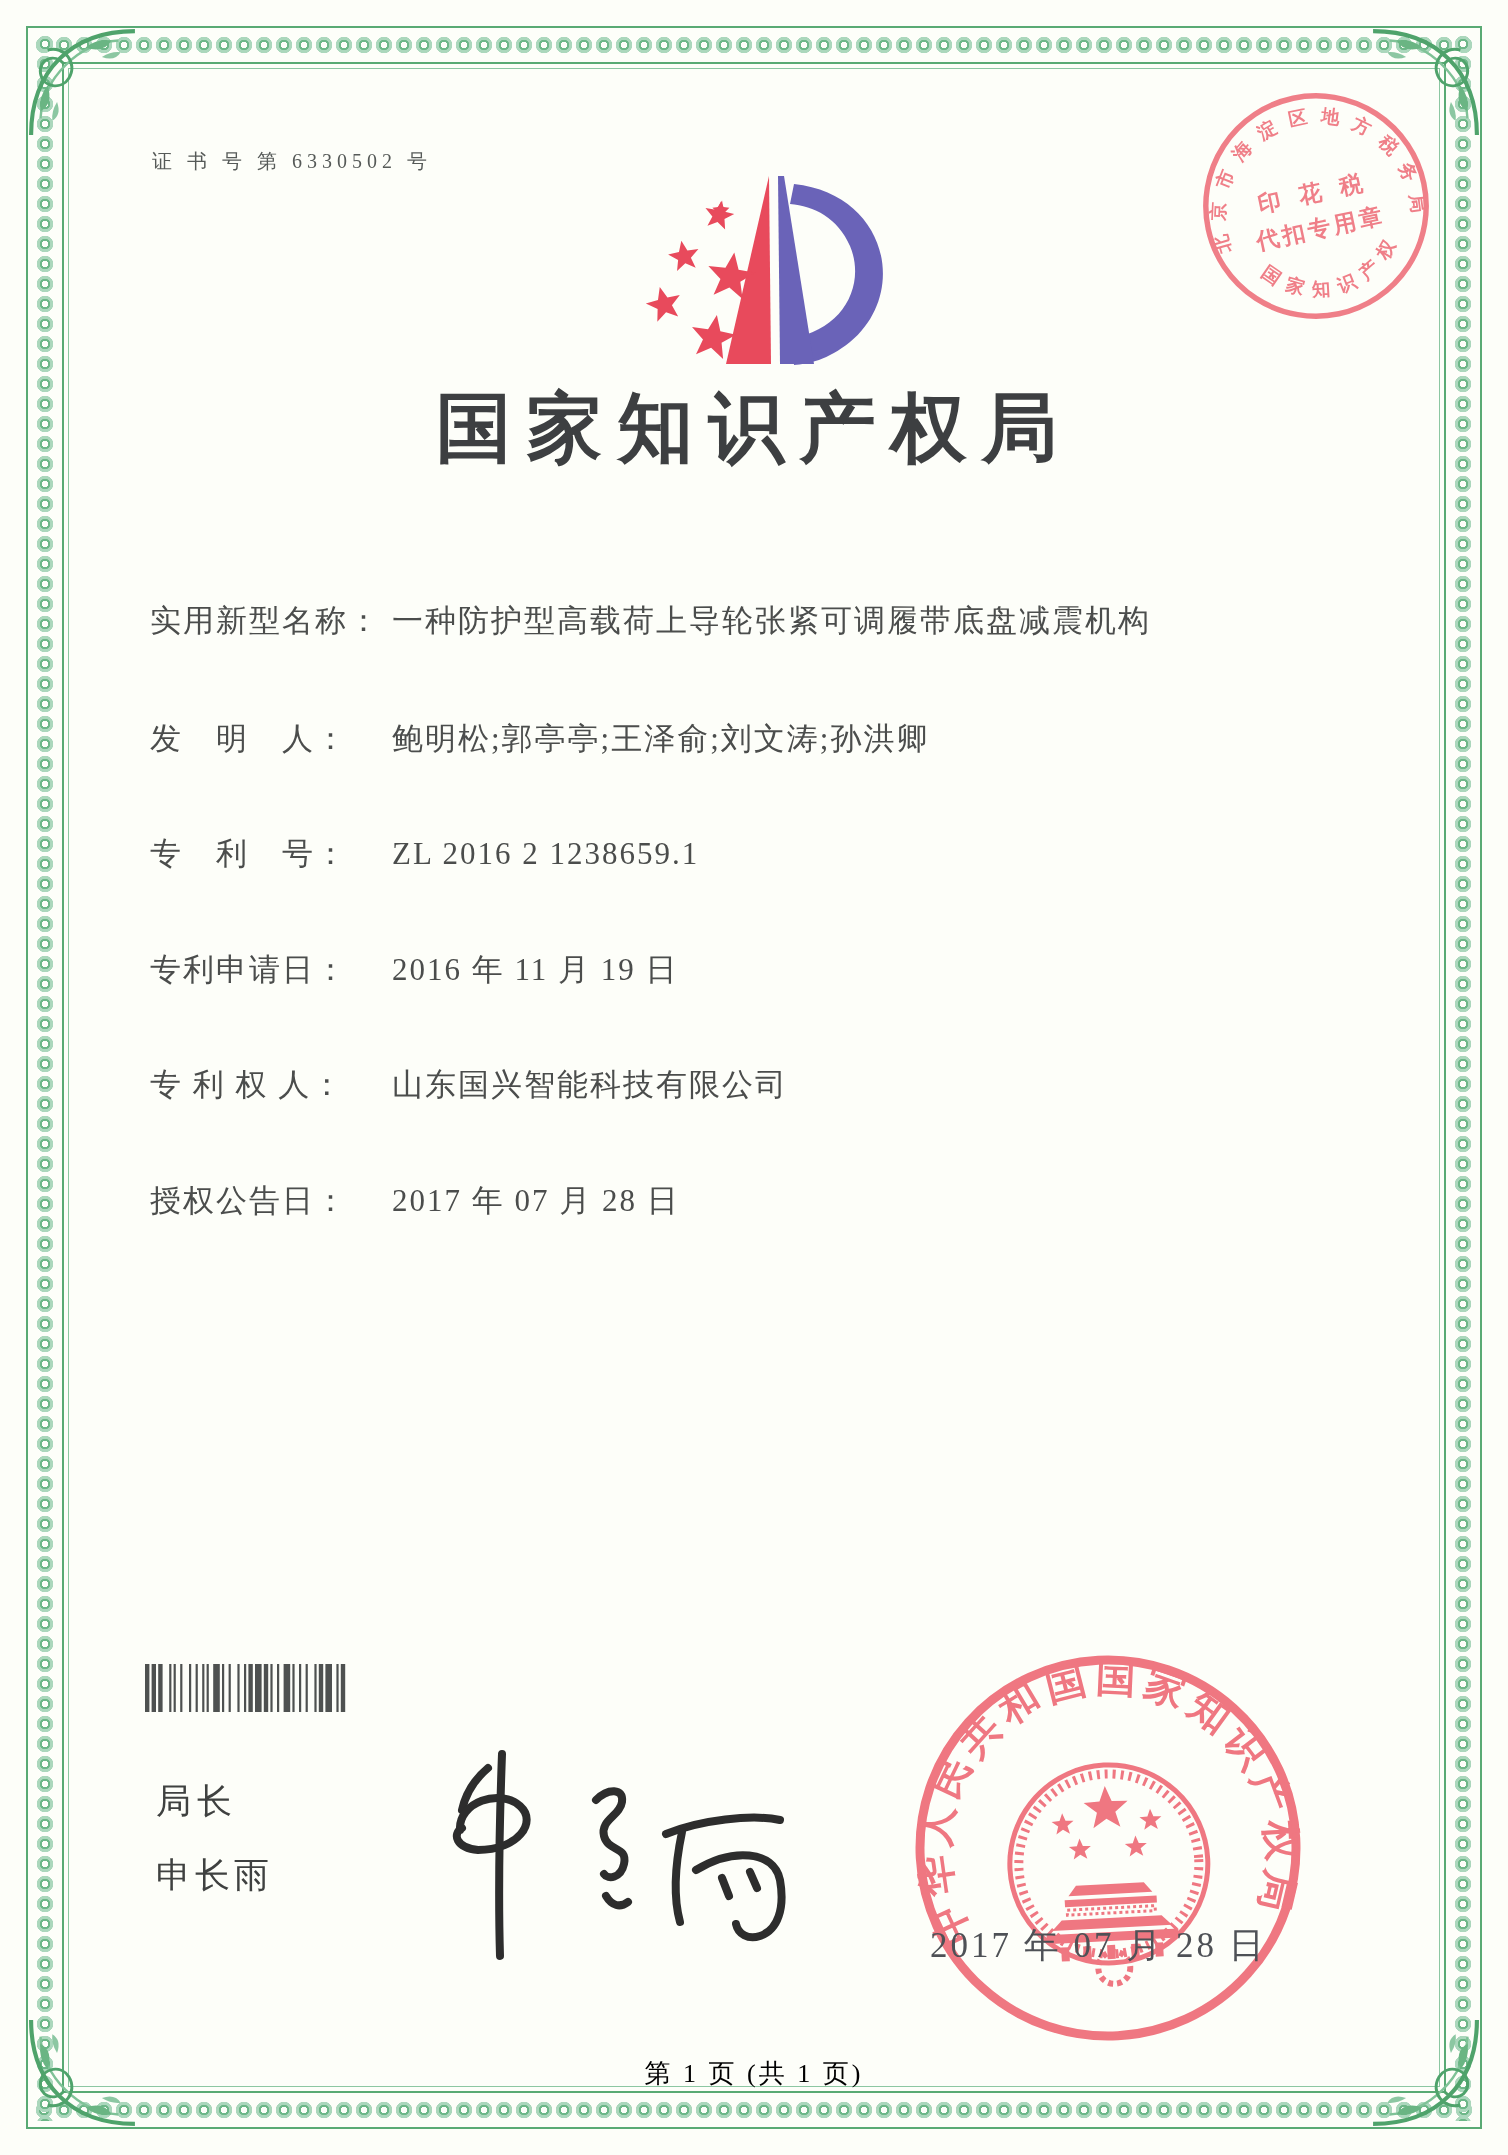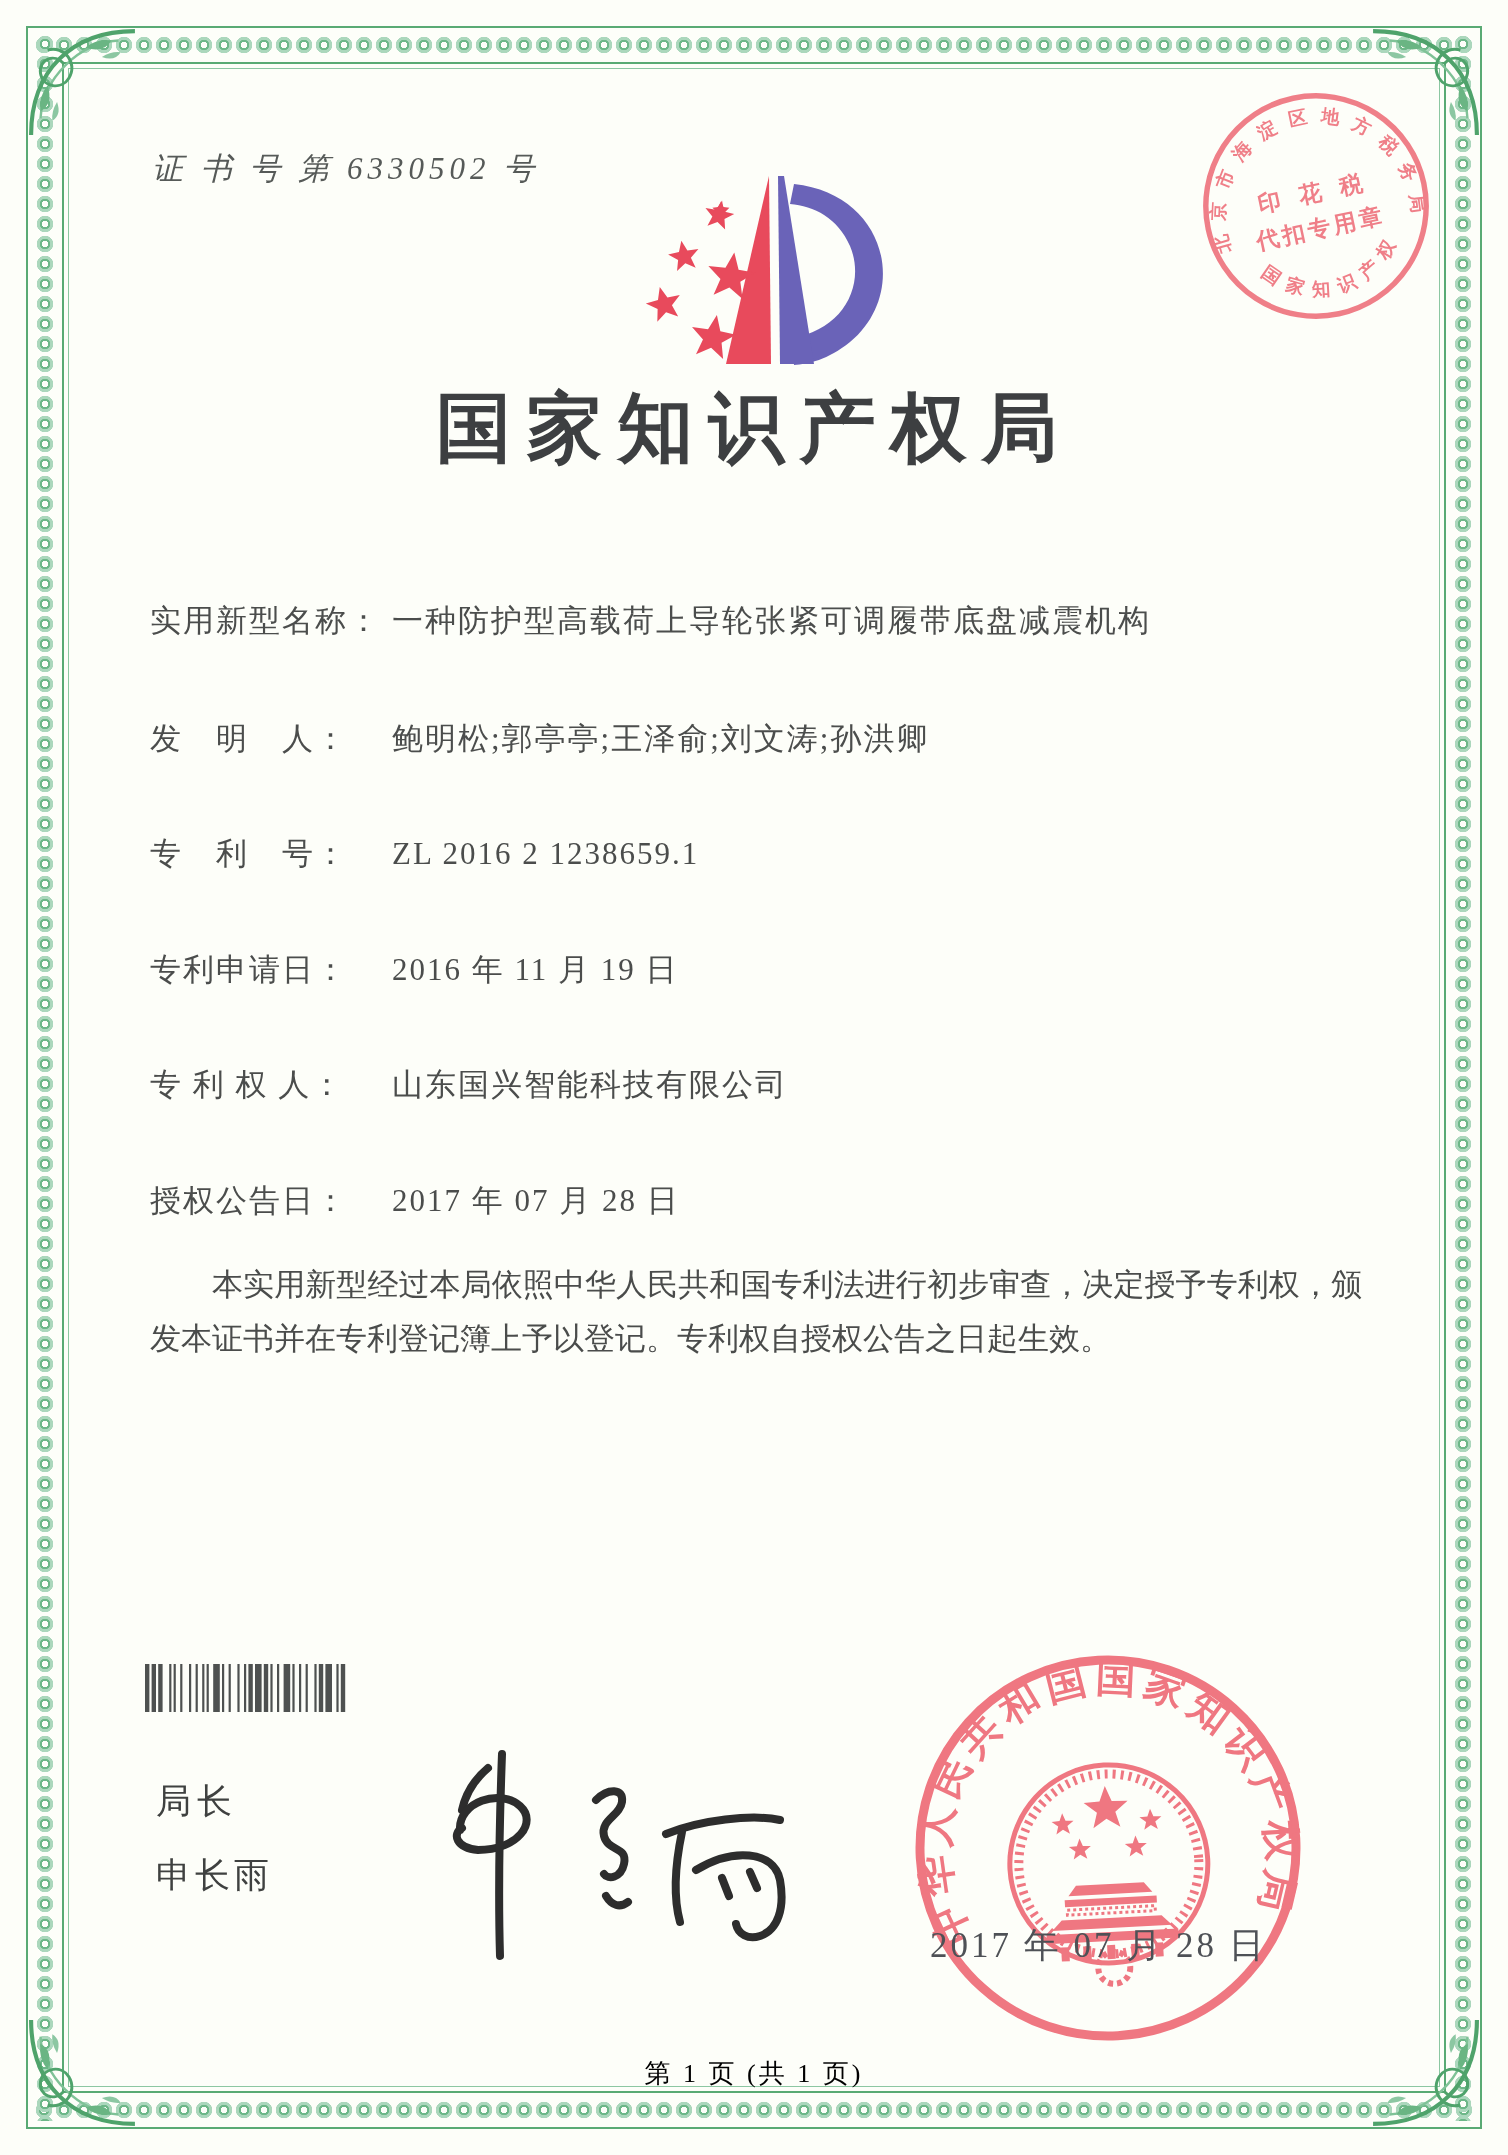--- a/index.html
+++ b/index.html
@@ -25,21 +25,21 @@
     background-size:22px 20px;background-repeat:repeat-y;}
   .lace-left{left:34px;}
   .lace-right{right:34px;}
   .corner{position:absolute;width:118px;height:118px;pointer-events:none;}
   .corner-tl{top:24px;left:24px;}
   .corner-tr{top:24px;right:24px;transform:scaleX(-1);}
   .corner-bl{bottom:24px;left:24px;transform:scaleY(-1);}
   .corner-br{bottom:24px;right:24px;transform:rotate(180deg);}
 
   
-  .cert-no{position:absolute;left:152px;top:148px;font-size:31px;letter-spacing:5px;color:#565a58;font-style:italic;}
+  .cert-no{position:absolute;left:152px;top:148px;font-size:20px;letter-spacing:5px;color:#565a58;}
   .logo{position:absolute;left:618px;top:152px;width:306px;height:240px;}
   .tax-stamp{position:absolute;left:1196px;top:86px;width:240px;height:240px;transform:rotate(-12deg);opacity:.93;}
   .title{position:absolute;left:0;top:378px;width:100%;text-align:center;font-size:76px;font-weight:600;
          letter-spacing:15px;color:#3d3f41;margin:0;}
 
   
   .fields{position:absolute;left:150px;top:600px;right:130px;}
   .field-row{position:absolute;left:0;right:0;font-size:31px;color:#4b4d4c;letter-spacing:2px;white-space:nowrap;}
   .field-label{display:inline-block;min-width:242px;}
   .field-value{display:inline;}
@@ -150,21 +150,20 @@
   <div class="fields">
     <div class="field-row" style="top:0px"><span class="field-label">实用新型名称：</span><span class="field-value">一种防护型高载荷上导轮张紧可调履带底盘减震机构</span></div>
     <div class="field-row" style="top:118px"><span class="field-label">发　明　人：</span><span class="field-value">鲍明松;郭亭亭;王泽俞;刘文涛;孙洪卿</span></div>
     <div class="field-row" style="top:233px"><span class="field-label">专　利　号：</span><span class="field-value">ZL 2016 2 1238659.1</span></div>
     <div class="field-row" style="top:349px"><span class="field-label">专利申请日：</span><span class="field-value">2016 年 11 月 19 日</span></div>
     <div class="field-row" style="top:464px"><span class="field-label">专 利 权 人：</span><span class="field-value">山东国兴智能科技有限公司</span></div>
     <div class="field-row" style="top:580px"><span class="field-label">授权公告日：</span><span class="field-value">2017 年 07 月 28 日</span></div>
   </div>
 
   <div class="paragraphs">
-    <p>本实用新型经过本局依照中华人民共和国专利法进行初步审查，决定授予专利权，颁发本证书并在专利登记簿上予以登记。专利权自授权公告之日起生效。</p>
   </div>
 
   <svg class="barcode" id="barcode-svg" viewBox="0 0 372 48" preserveAspectRatio="none">
       <rect x="0" y="0" width="4.4" height="48" fill="#4e5150"></rect>
       <rect x="6.6000000000000005" y="0" width="4.4" height="48" fill="#4e5150"></rect>
       <rect x="13.2" y="0" width="4.4" height="48" fill="#4e5150"></rect>
       <rect x="24.200000000000003" y="0" width="2.2" height="48" fill="#4e5150"></rect>
       <rect x="28.6" y="0" width="2.2" height="48" fill="#4e5150"></rect>
       <rect x="35.2" y="0" width="2.2" height="48" fill="#4e5150"></rect>
       <rect x="44.00000000000001" y="0" width="2.2" height="48" fill="#4e5150"></rect>

